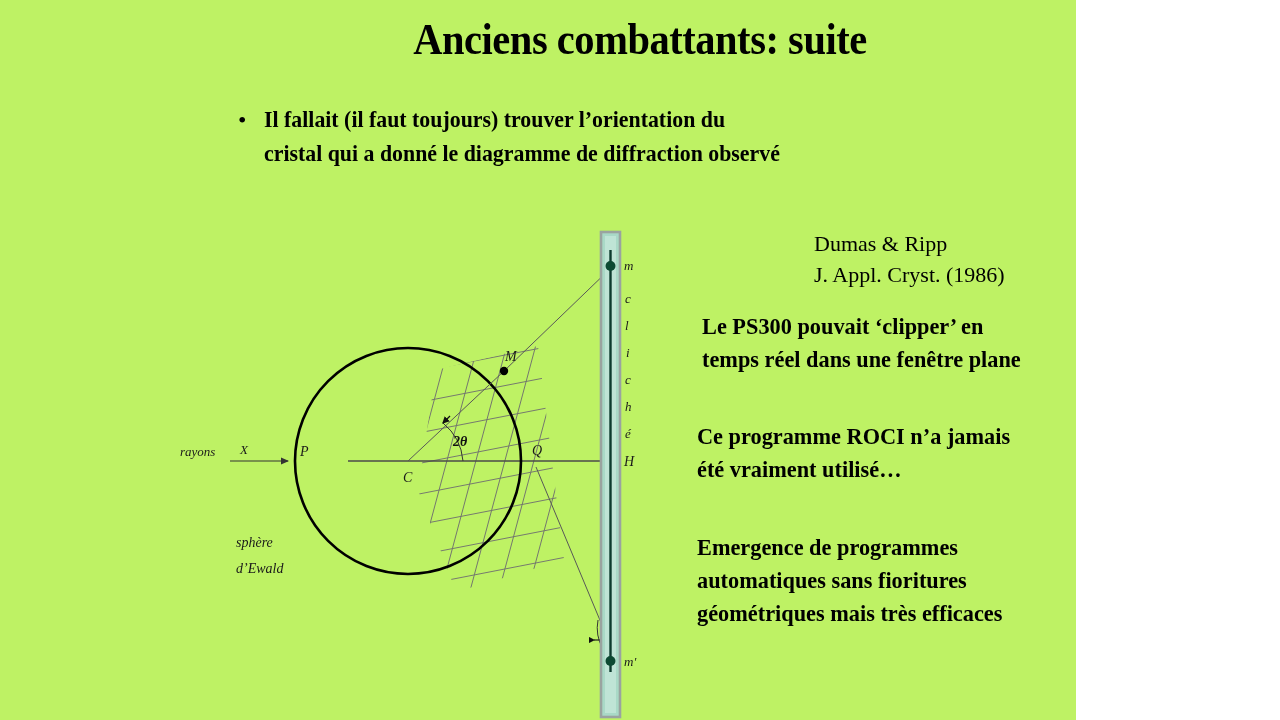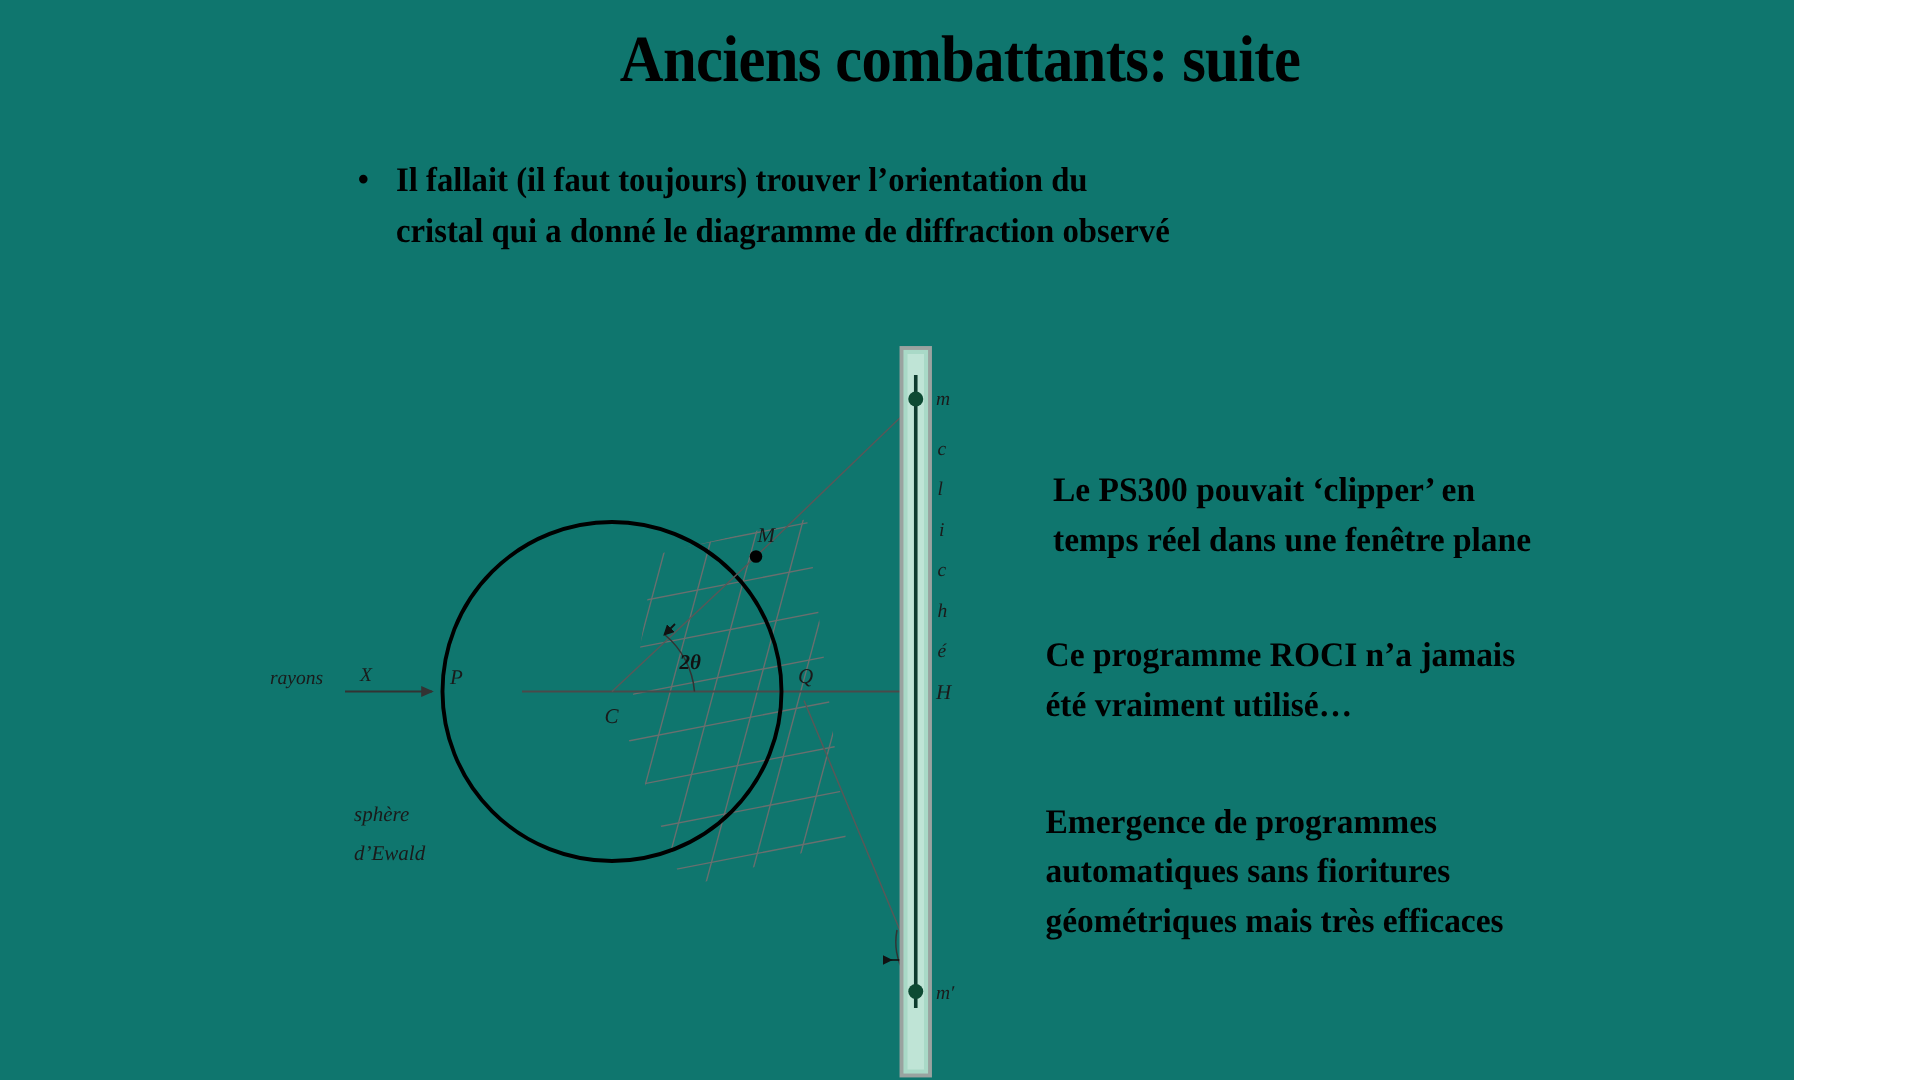--- a/index.html
+++ b/index.html
@@ -11,23 +11,23 @@
   body {
     width: 1280px;
     height: 720px;
     overflow: hidden;
     font-family: "Liberation Serif", "DejaVu Serif", serif;
     color: #000000;
     position: relative;
   }
   #slide {
     position: relative;
-    width: 1196px;
+    width: 1076px;
     height: 720px;
-    background: #0f766e;
+    background: #bef264;
   }
 
   
   .slide-title {
     position: absolute;
     left: 0;
     top: 14px;
     width: 1280px;
     text-align: center;
     font-family: "Liberation Serif", "DejaVu Serif", serif;
@@ -109,20 +109,24 @@
   <div class="slide-title">Anciens combattants: suite</div>
 
   <div class="bullet-block">
     <span class="bullet-marker">•</span>
     <span class="bullet-text">
       <span class="line">Il fallait (il faut toujours) trouver l’orientation du</span>
       <span class="line">cristal qui a donné le diagramme de diffraction observé</span>
     </span>
   </div>
 
+  <div class="ref-block">
+    <span class="line">Dumas &amp; Ripp</span>
+    <span class="line">J. Appl. Cryst. (1986)</span>
+  </div>
 
   <div class="note note-clipper">
     <span class="line">Le PS300 pouvait ‘clipper’ en</span>
     <span class="line">temps réel dans une fenêtre plane</span>
   </div>
 
   <div class="note note-roci">
     <span class="line">Ce programme ROCI n’a jamais</span>
     <span class="line">été vraiment utilisé…</span>
   </div>

